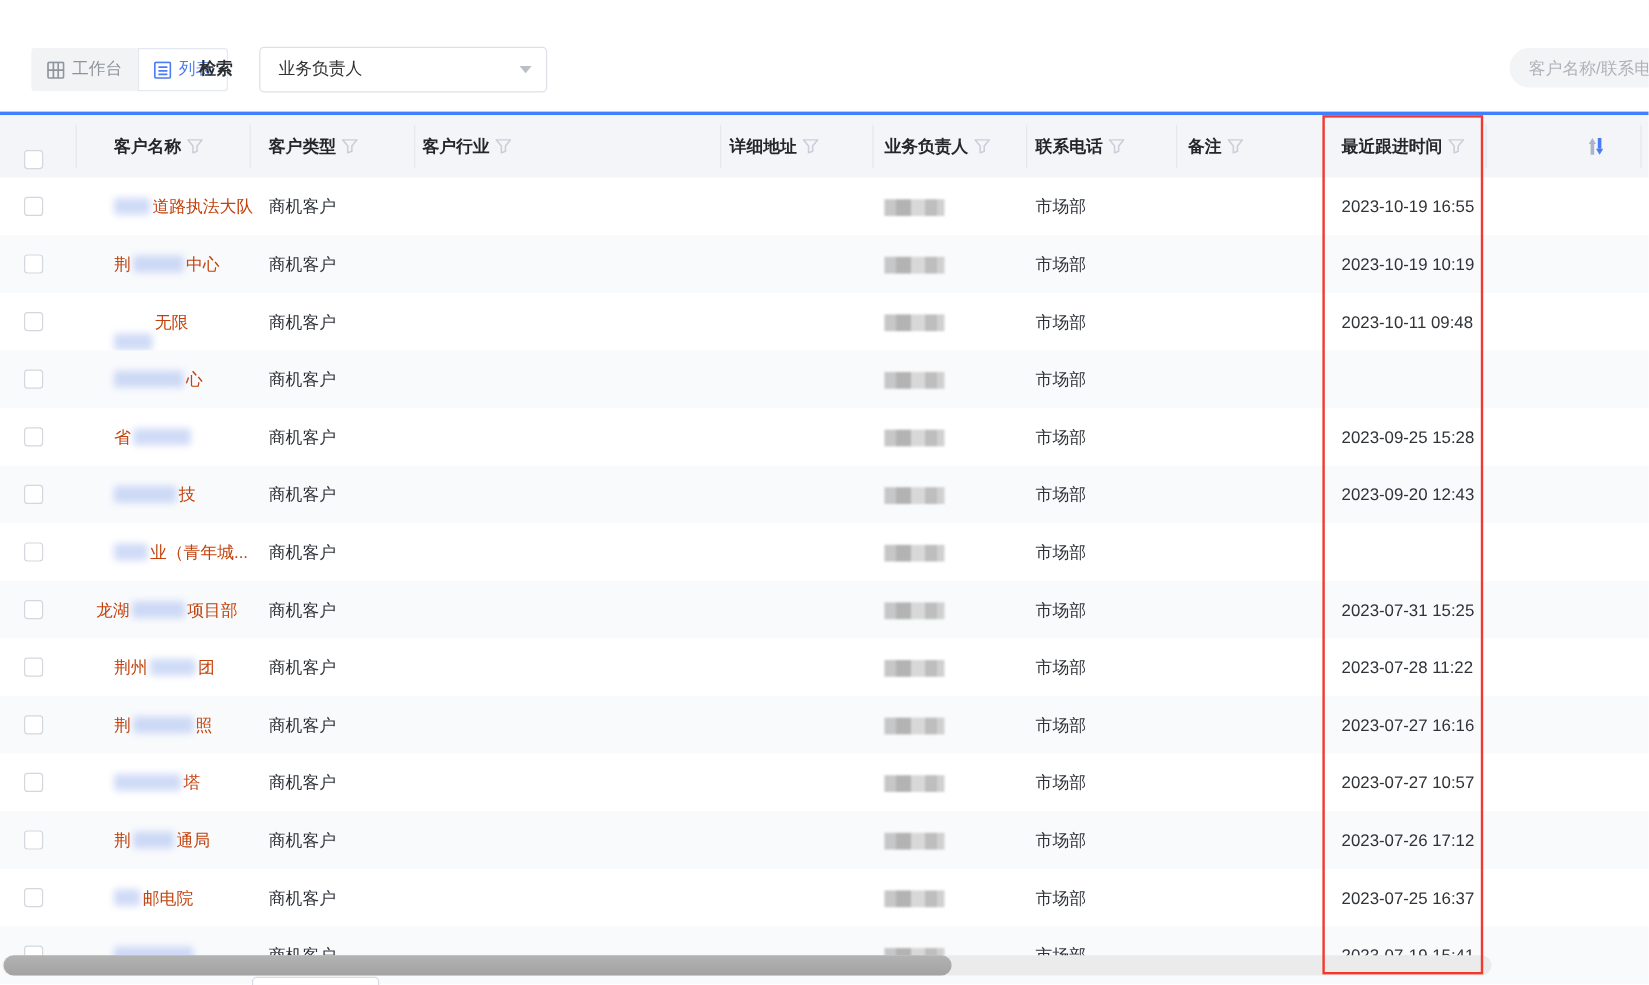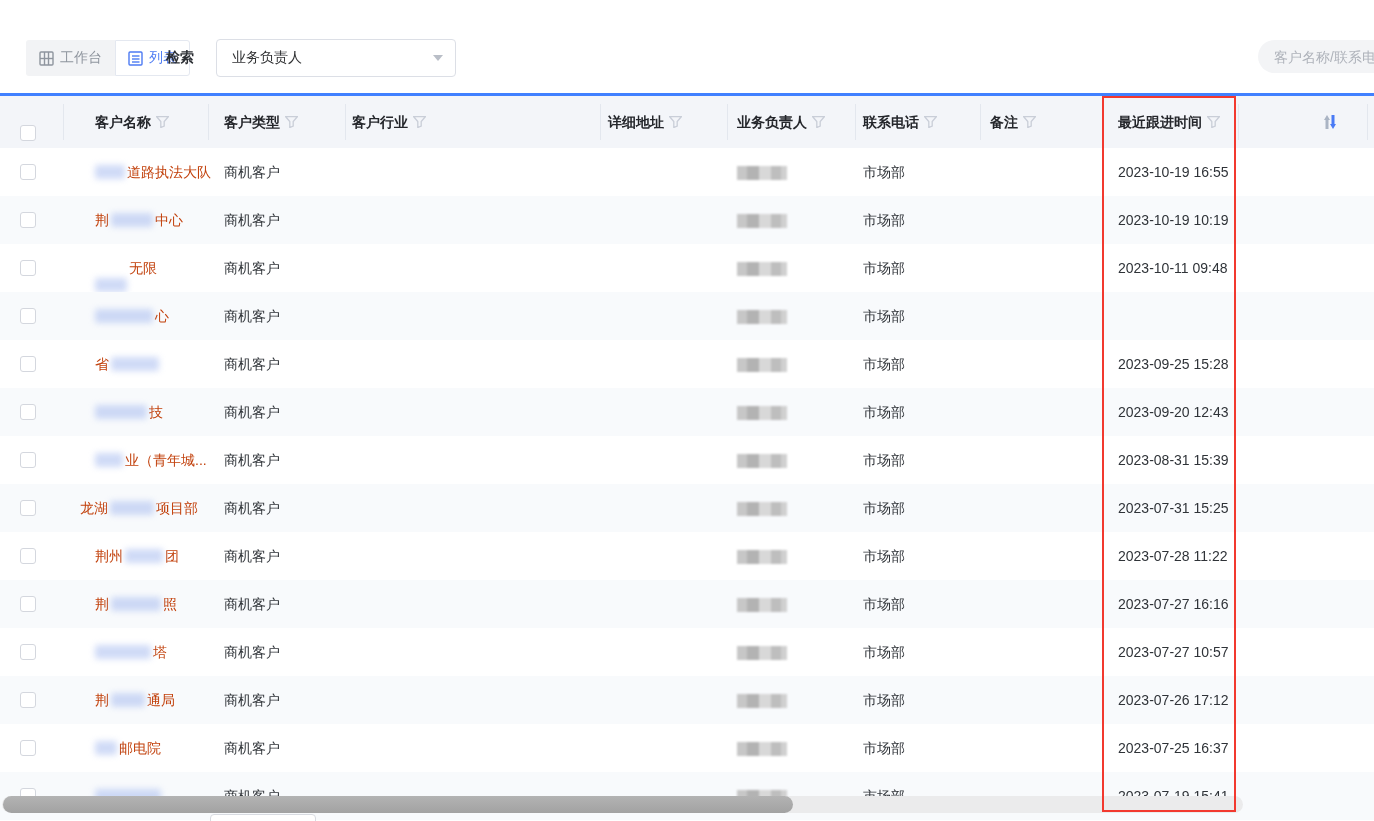--- a/index.html
+++ b/index.html
@@ -273,21 +273,20 @@
         <div class="cell name-cell" style="left: 95px;">
           <span class="blur-chip" style="width: 28px;"></span>
           <span class="link-text">业（青年城...</span>
         </div>
         <div class="cell" style="left: 224px;">商机客户</div>
         <div class="cell" style="left: 352px;"></div>
         <div class="cell" style="left: 608px;"></div>
         <div class="cell" style="left: 737px;"><span class="mgr-block"></span></div>
         <div class="cell" style="left: 863px;">市场部</div>
         <div class="cell" style="left: 990px;"></div>
-        <div class="cell" style="left: 1118px;">2023-08-31 15:39</div>
       </div>
       <div class="trow stripe" style="top: 336px;">
         <div class="cbox"></div>
         <div class="cell name-cell" style="left: 80px;">
           <span class="link-text">龙湖</span>
           <span class="blur-chip" style="width: 44px;"></span>
           <span class="link-text">项目部</span>
         </div>
         <div class="cell" style="left: 224px;">商机客户</div>
         <div class="cell" style="left: 352px;"></div>

